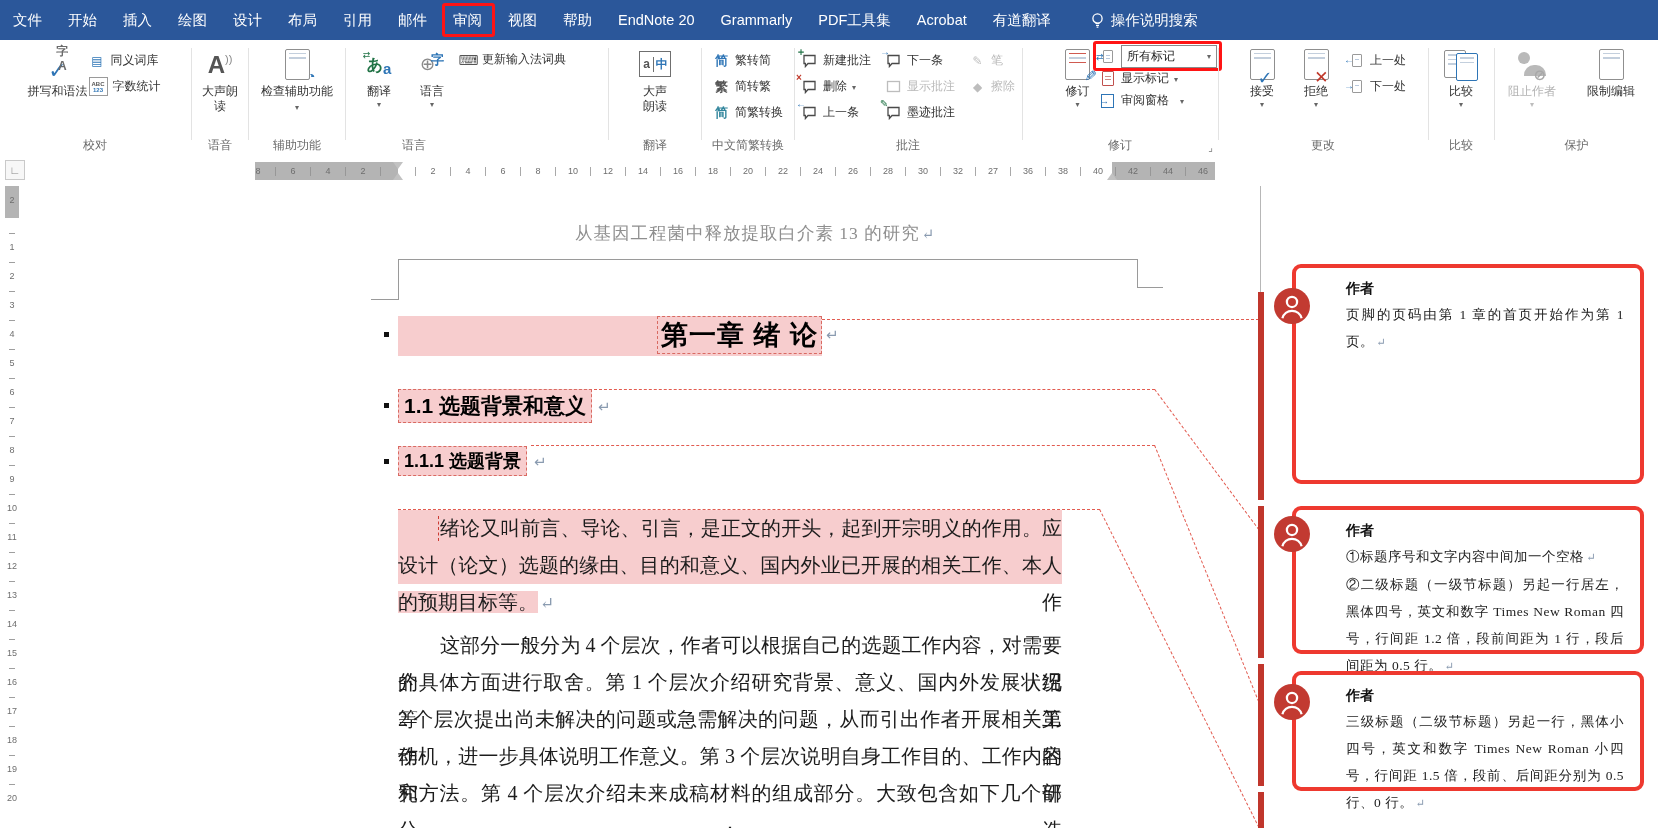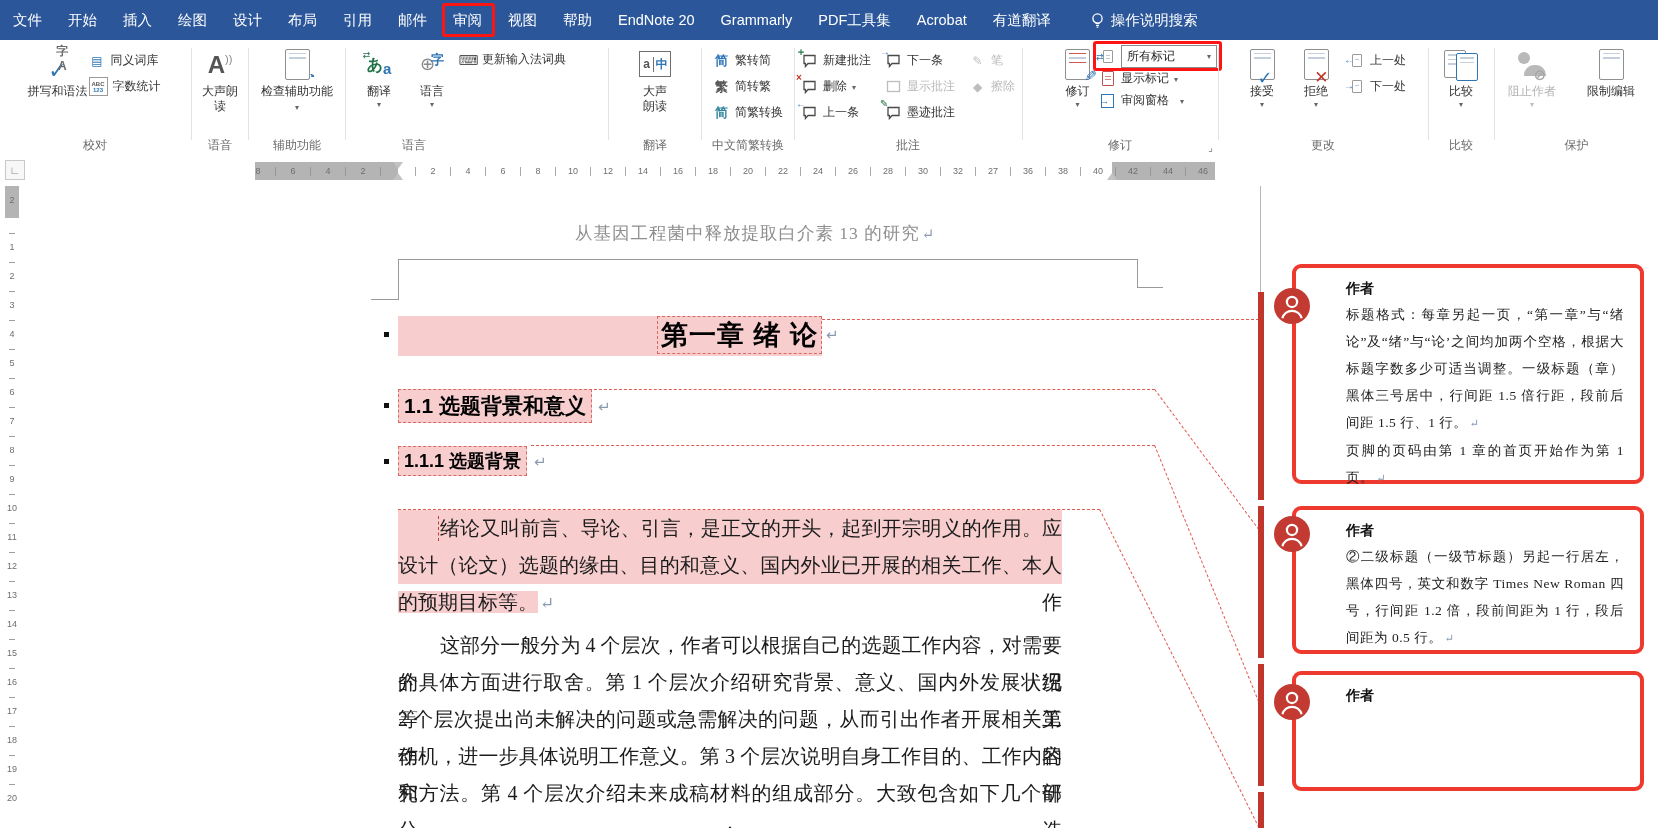--- a/index.html
+++ b/index.html
@@ -606,29 +606,30 @@
 
     <div class="gline" style="left:1260px;top:186px;width:1px;height:106px;background:#b7b7b7"></div>
     <div class="barseg" style="top:292px;height:208px"></div>
     <div class="barseg" style="top:506px;height:152px"></div>
     <div class="barseg" style="top:664px;height:122px"></div>
     <div class="barseg" style="top:792px;height:36px"></div>
   </div>
 
   <div class="cbox" style="top:264px;height:220px">
     <div class="cauthor">作者</div>
-    <div class="cpar"><span>标题格式：每章另起一页，“第一章”与“绪论”及“绪”与“论’之间均加两个空格，根据大标题字数多少可适当调整。一级标题（章）黑体三号居中，行间距 1.5 倍行距，段前后间距 1.5 行、1 行。</span><span class="pil">↵</span></div>
     <div class="cpar"><span>页脚的页码由第 1 章的首页开始作为第 1 页。</span><span class="pil">↵</span></div>
   </div>
   <div class="cbox" style="top:506px;height:148px">
     <div class="cauthor">作者</div>
+    <div class="cpar"><span>①标题序号和文字内容中间加一个空格</span><span class="pil">↵</span></div>
     <div class="cpar"><span>②二级标题（一级节标题）另起一行居左，黑体四号，英文和数字 Times New Roman 四号，行间距 1.2 倍，段前间距为 1 行，段后间距为 0.5 行。</span><span class="pil">↵</span></div>
   </div>
   <div class="cbox" style="top:671px;height:120px">
     <div class="cauthor">作者</div>
+    <div class="cpar"><span>三级标题（二级节标题）另起一行，黑体小四号，英文和数字 Times New Roman 小四号，行间距 1.5 倍，段前、后间距分别为 0.5 行、0 行。</span><span class="pil">↵</span></div>
   </div>
 
   <span class="avatar" style="top:288px">
     <svg width="36" height="36" viewBox="0 0 24 24">
         <circle cx="12" cy="12" r="12" fill="#c23a31"></circle>
         <circle cx="12" cy="9.3" r="3.4" fill="none" stroke="#fff" stroke-width="1.5"></circle>
         <path d="M5.6 20.2 a6.6 6.6 0 0 1 12.8 0" fill="none" stroke="#fff" stroke-width="1.5"></path>
       </svg>
   </span>
   <span class="avatar" style="top:516px">

